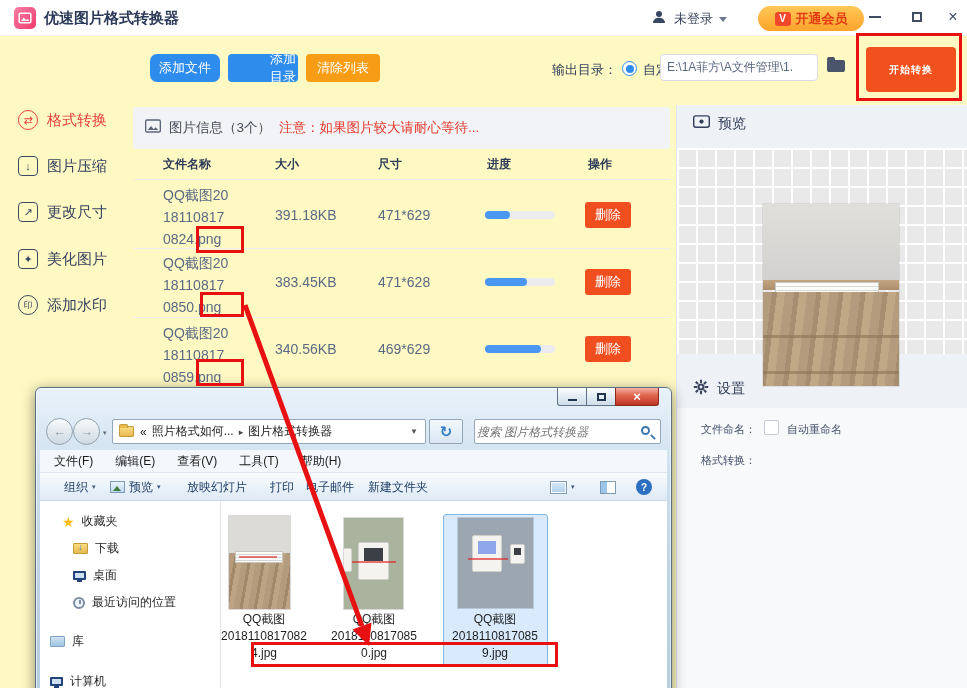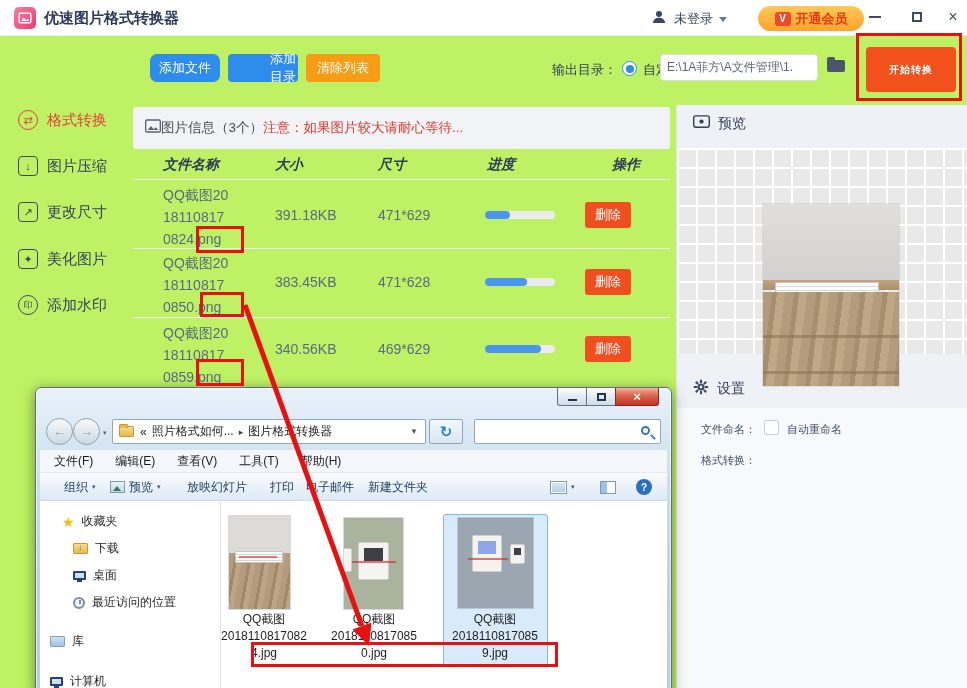--- a/index.html
+++ b/index.html
@@ -1,18 +1,18 @@
 <!DOCTYPE html>
 <html><head>
 <meta charset="utf-8">
 <style>
   * { margin:0; padding:0; box-sizing:border-box; }
   html,body { width:967px; height:688px; overflow:hidden; }
   body { font-family:"Liberation Sans","DejaVu Sans",sans-serif; background:#fff; }
-  #canvas { position:relative; width:967px; height:688px; overflow:hidden; background:#bef264; }
+  #canvas { position:relative; width:967px; height:688px; overflow:hidden; background:#fef9c3; }
 
   
   .app-header { position:absolute; left:0; top:0; width:967px; height:36px; background:#fff; border-bottom:1px solid #eef0f4; z-index:1; }
   .logo { position:absolute; left:14px; top:7px; width:22px; height:22px; border-radius:5px;
           background:linear-gradient(135deg,#fa7da2,#ee3a6e); display:flex; align-items:center; justify-content:center; }
   .app-title { position:absolute; left:44px; top:9px; font-size:15px; font-weight:600; color:#2b3a58; }
   .user-wrap { position:absolute; left:650px; top:8px; display:flex; align-items:center; gap:6px; }
   .login-label { font-size:13px; color:#3a4760; }
   .caret { width:0; height:0; border-left:4px solid transparent; border-right:4px solid transparent; border-top:5px solid #6b7790; display:inline-block; }
   .vip-pill { position:absolute; left:758px; top:6px; width:106px; height:25px; border-radius:13px;
@@ -47,24 +47,24 @@
   .out-custom { position:absolute; left:643px; top:61px; font-size:13px; color:#33405c; }
   .path-input { position:absolute; left:660px; top:54px; width:158px; height:27px; border:1px solid #d9dce3; border-radius:4px;
                 font-size:12px; color:#5a6780; padding:0 6px; font-family:inherit; background:#fff; }
   .folder-dark { position:absolute; left:827px; top:60px; width:18px; height:12px; background:#4a556b; border-radius:1px 2px 2px 2px; cursor:pointer; }
   .folder-dark::before { content:''; position:absolute; top:-3px; left:0; width:8px; height:3px; background:#4a556b; border-radius:2px 2px 0 0; }
   .start-btn { position:absolute; left:866px; top:47px; width:90px; height:45px; background:#f2501d; border:none; border-radius:4px;
                color:#fff; font-size:10px; font-weight:bold; letter-spacing:1px; cursor:pointer; font-family:inherit; }
 
   
   .info-bar { position:absolute; left:133px; top:107px; width:537px; height:42px; background:#f2f3f6; border-radius:3px;
-              display:flex; align-items:center; padding-left:12px; gap:0; }
+              display:flex; align-items:center; padding-left:12px; gap:8px; }
   .info-title { font-size:13.5px; color:#454b57; }
   .info-warning { font-size:13.5px; color:#e23a2c; }
-  .th { position:absolute; top:156px; font-size:14px; font-weight:bold; color:#2c3b57;font-style:italic; }
+  .th { position:absolute; top:156px; font-size:12px; font-weight:bold; color:#2c3b57; }
   .thead-line { position:absolute; left:133px; top:179px; width:537px; height:1px; background:#ededf1; }
   .row-sep { position:absolute; left:133px; width:537px; height:1px; background:#f0f0f2; }
   .cell-name { position:absolute; left:163px; font-size:14px; color:#5a6a85; line-height:22px; width:90px; }
   .cell { position:absolute; font-size:14px; color:#5a6a85; }
   .ptrack { position:absolute; left:485px; width:70px; height:8px; background:#ececef; border-radius:4px; }
   .pfill { height:8px; background:#4a97f2; border-radius:4px; }
   .del-btn { position:absolute; left:585px; width:46px; height:26px; background:#f14e20; color:#fff; border:none; border-radius:3px;
              font-size:13px; cursor:pointer; font-family:inherit; }
 
   
@@ -251,21 +251,21 @@
           <path d="M4 16l5-6 4 5 3-3 4 4z" fill="#5b6478"></path>
         </svg></span>
     <span class="info-title">图片信息（3个）</span>
     <span class="info-warning">注意：如果图片较大请耐心等待...</span>
   </div>
 
   <span class="th" style="left:163px;">文件名称</span>
   <span class="th" style="left:275px;">大小</span>
   <span class="th" style="left:378px;">尺寸</span>
   <span class="th" style="left:487px;">进度</span>
-  <span class="th" style="left:612px;">操作</span>
+  <span class="th" style="left:588px;">操作</span>
   <div class="thead-line"></div>
 
   <div>
     <div class="cell-name" style="top:184px;">
       <span>QQ截图20</span><br>
       <span>18110817</span><br>
       <span>0824</span><span>.png</span>
     </div>
     <span class="cell" style="left:275px; top:207px;">391.18KB</span>
     <span class="cell" style="left:378px; top:207px;">471*629</span>
@@ -367,20 +367,21 @@
         <span>«</span>
         <span style="margin-left:5px;">照片格式如何...</span>
         <span class="crumb-sep">▸</span>
         <span>图片格式转换器</span>
         <span class="addr-caret">▼</span>
       </div>
       <div class="refresh-btn">
           <span>↻</span>
         </div>
       <div class="searchbox">
+        <input placeholder="搜索 图片格式转换器" style="">
         <span class="mag"></span>
       </div>
     </div>
 
     <div class="menubar">
       <span>文件(F)</span>
       <span>编辑(E)</span>
       <span>查看(V)</span>
       <span>工具(T)</span>
       <span>帮助(H)</span>

